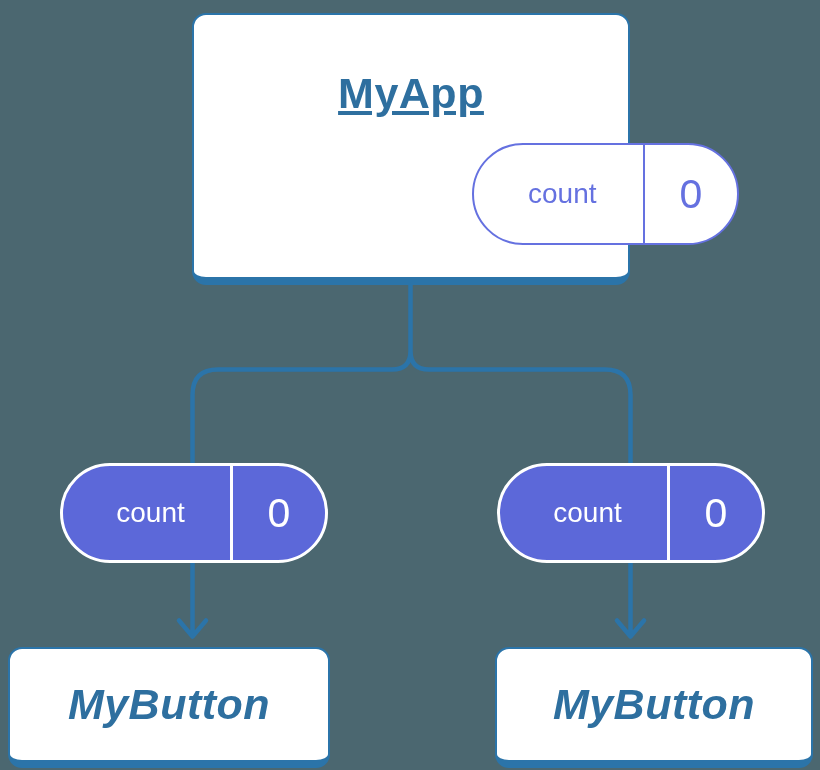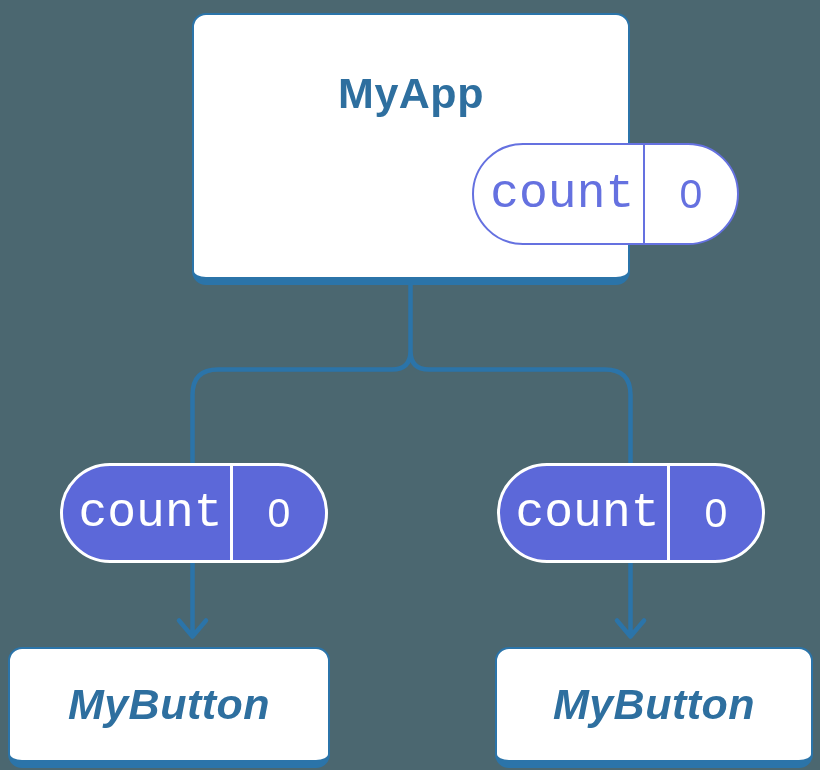--- a/index.html
+++ b/index.html
@@ -39,21 +39,21 @@
   .card-leaf-right{left:495px;width:318px;}
 
   .node-title{
     color:var(--heading);
     font-size:43px;
     font-weight:700;
     line-height:1;
     letter-spacing:0.5px;
   }
   .card-root .node-title{
-    position:absolute;left:0;right:0;top:57px;text-align:center;
+    position:absolute;left:0;right:0;top:57px;text-align:center;text-decoration:underline;
   }
 
   .pill{
     display:flex;
     align-items:stretch;
     border-radius:52px;
     overflow:hidden;
     z-index:2;
   }
   .pill-outline{
@@ -64,21 +64,21 @@
   .pill-filled{
     position:absolute;top:463px;width:268px;height:100px;
     background:var(--purple-fill);
     border:3px solid #ffffff;
   }
   .pill-filled-left{left:60px;}
   .pill-filled-right{left:497px;}
 
   .pill-name{
     flex:1;display:flex;align-items:center;justify-content:center;
-    font-size:48px;line-height:1;padding-left:8px;font-family:Liberation Mono, monospace;
+    font-size:28px;line-height:1;padding-left:8px;
   }
   .pill-value{
     width:92px;display:flex;align-items:center;justify-content:center;
     font-size:41px;line-height:1;
   }
   .pill-divider{width:2.5px;}
   .pill-outline .pill-name,.pill-outline .pill-value{color:var(--purple-stroke);}
   .pill-outline .pill-divider{background:var(--purple-stroke);}
   .pill-filled .pill-name,.pill-filled .pill-value{color:var(--pill-text);}
   .pill-filled .pill-divider{width:3px;background:#ffffff;}

